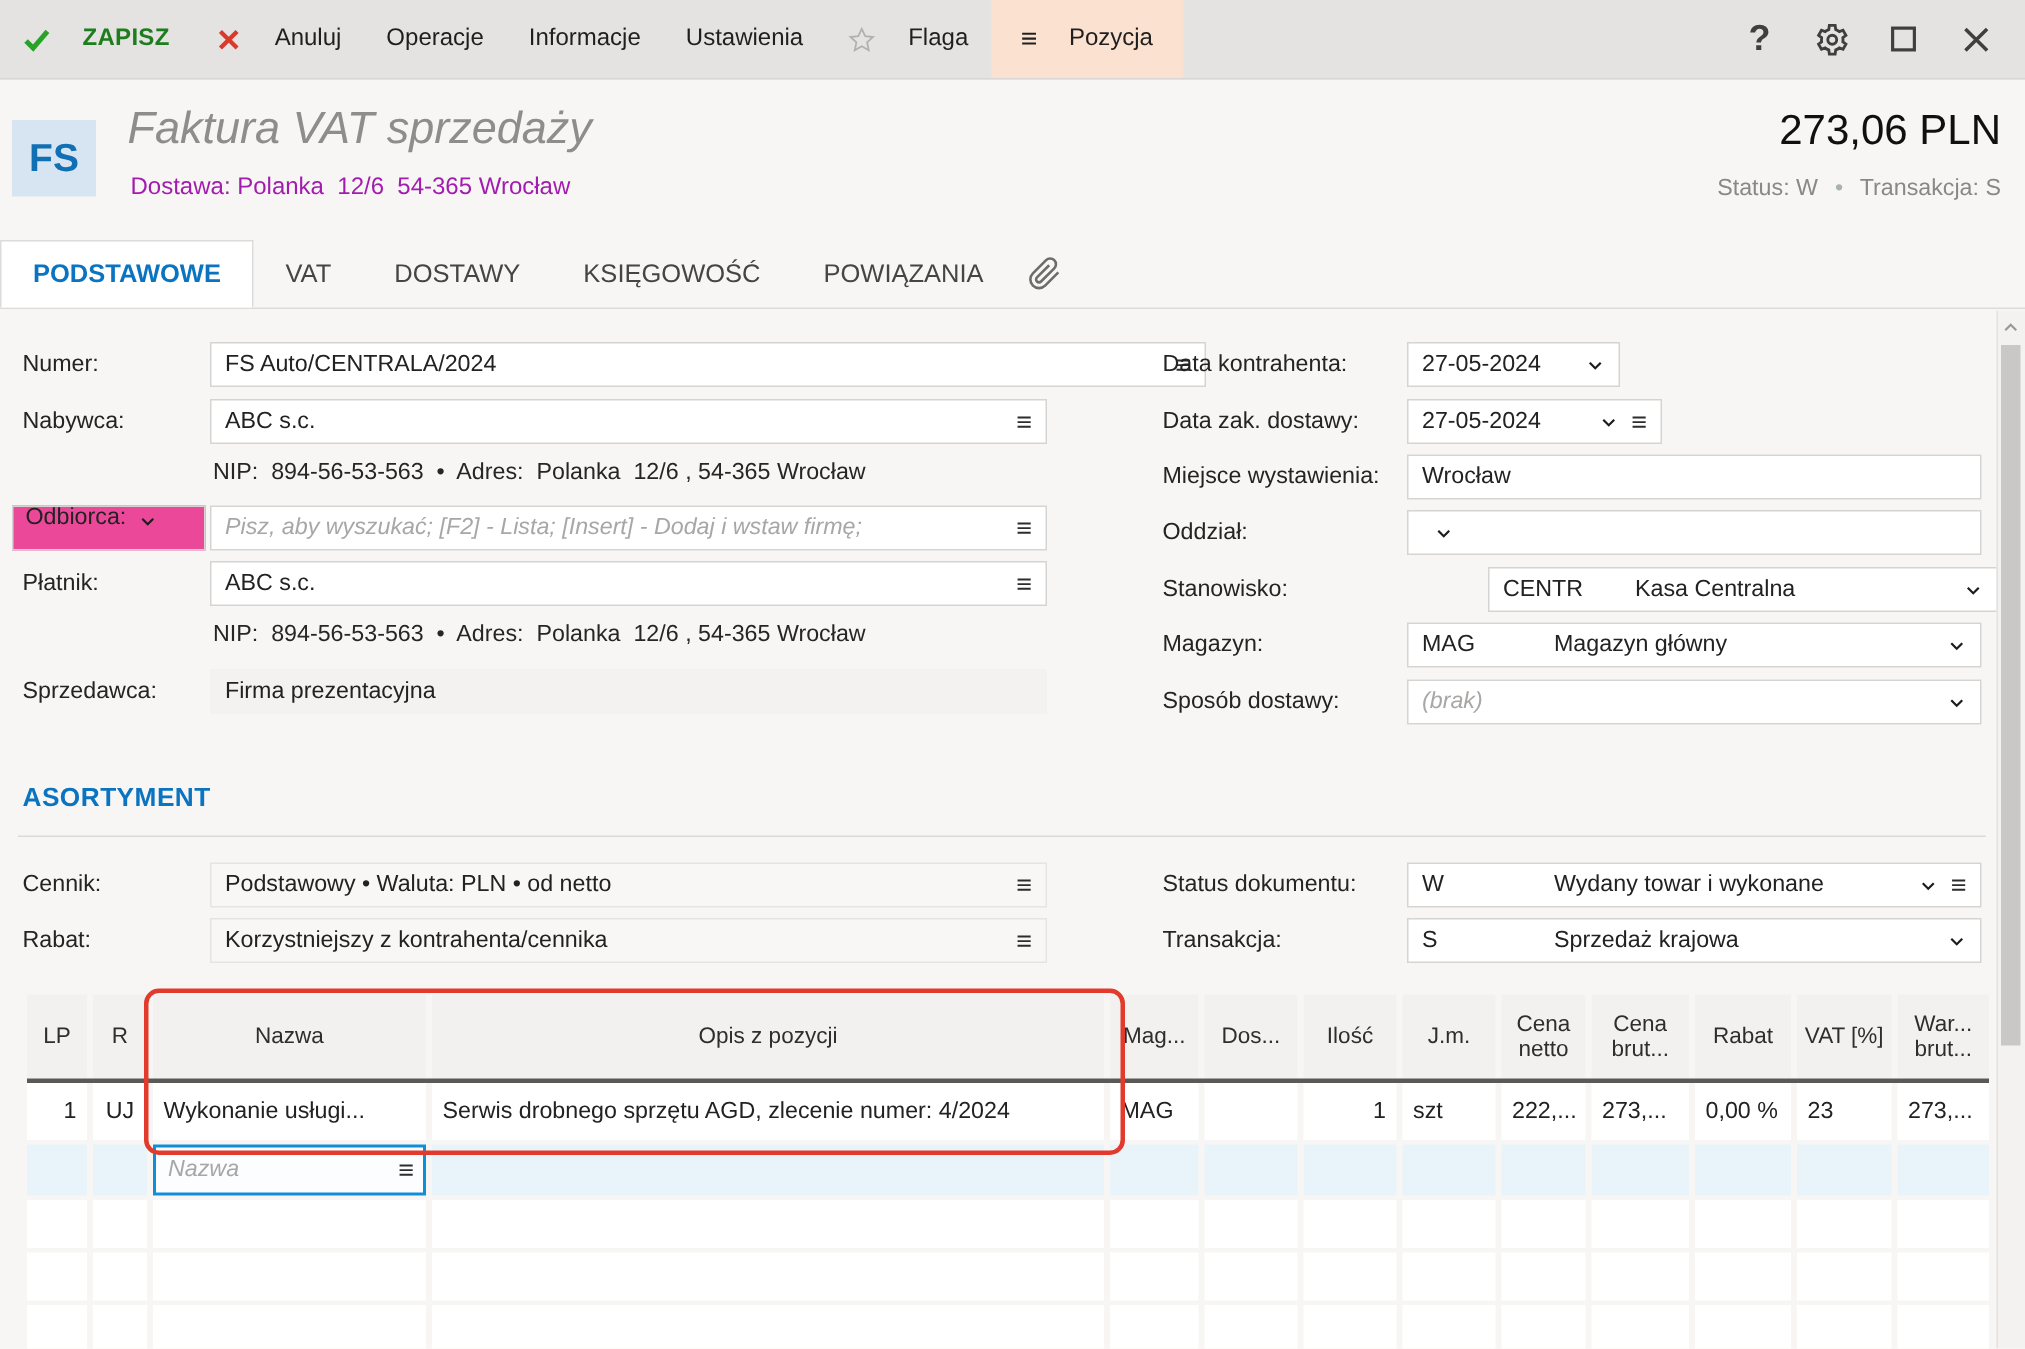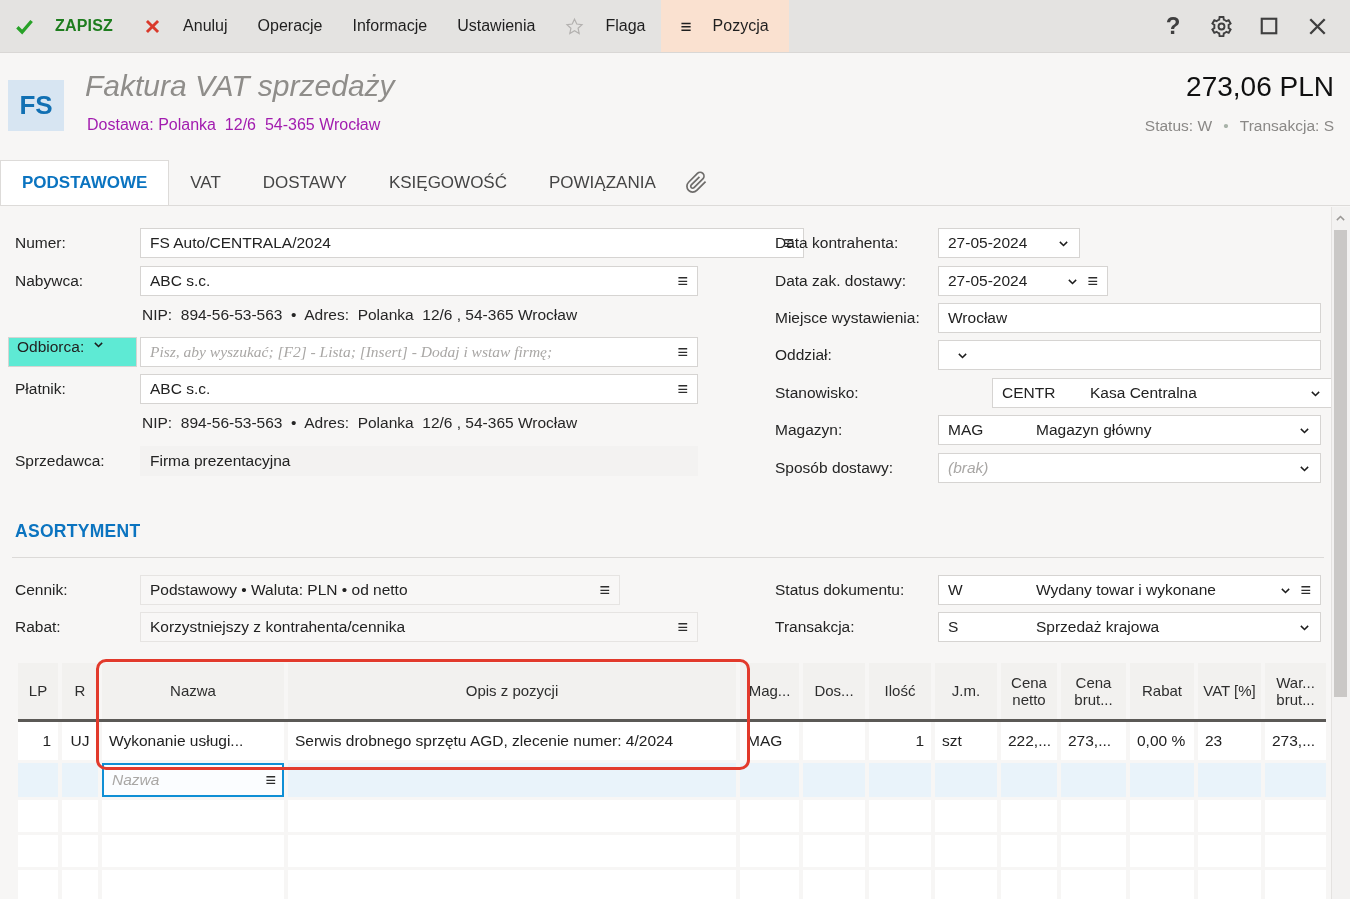--- a/index.html
+++ b/index.html
@@ -39,26 +39,26 @@
   .tab-clip{display:flex;align-items:center;padding:0 8px}
   
   .lab{position:absolute;font-size:15.5px;color:#242424;line-height:30px;white-space:nowrap}
   .field{position:absolute;height:30px;background:#fff;border:1px solid #d6d4d2;
     box-sizing:border-box;display:flex;align-items:center;padding:0 9px;font-size:15.5px}
   .field .grow{flex:1;overflow:hidden;white-space:nowrap}
   .field.gray{background:#f3f2f1;border-color:#f3f2f1}
   .field.soft{background:#f8f7f6;border-color:#e6e4e2}
   .menu-ico{color:#2d2d2d;font-size:18px;margin-left:8px;line-height:1}
   .chev{width:13px;height:13px;margin-left:8px;flex:0 0 auto}
-  .combo{position:absolute;height:30px;background:#5eead4;border:1px solid #d6d4d2;
-    box-sizing:border-box;display:flex;align-items:flex-start;padding:0 8px;font-size:15.5px}
+  .combo{position:absolute;height:30px;background:#ec4899;border:1px solid #d6d4d2;
+    box-sizing:border-box;display:flex;align-items:flex-end;padding:12px 8px;font-size:15.5px}
   .detail{position:absolute;font-size:15.5px;color:#262626;white-space:pre}
   .code{width:88px;flex:0 0 auto}
   input.txt{height:100%;width:100%;border:none;outline:none;background:transparent;
-    font-family:Liberation Serif, serif;font-size:15.5px;padding:0;color:#8b5cf6}
+    font-family:Liberation Sans, sans-serif;font-size:15.5px;padding:0;color:#8b5cf6}
   input.txt::placeholder{font-style:italic;color:#a9a7a5}
   .ph{font-style:italic;color:#a9a7a5}
   
   .sect{position:absolute;left:15px;top:521px;font-size:17.5px;font-weight:700;color:#0b74c0;letter-spacing:.3px}
   .sect-line{position:absolute;left:12px;top:557px;width:1312px;height:1px;background:#dcdad8}
   
   .table{position:absolute;left:18px;top:663px;display:grid;
     grid-template-columns:40px 36px 182px 448px 59px 62px 62px 62px 56px 65px 64px 63px 61px;
     grid-template-rows:56px 38px 34px 32px 32px 32px 32px;
     column-gap:4px;row-gap:3px}
@@ -255,21 +255,21 @@
   <span class="grow ph">(brak)</span>
   <svg class="chev" viewBox="0 0 16 16" fill="none" stroke="#1c1c1c" stroke-width="1.8">
       <path d="M3.5 6l4.5 4.5L12.5 6"></path>
     </svg>
 </div>
 
 <div class="sect">ASORTYMENT</div>
 <div class="sect-line"></div>
 
 <div class="lab" style="left:15px;top:575px">Cennik:</div>
-<div class="field soft" style="left:140px;top:575px;width:480px">
+<div class="field soft" style="left:140px;top:575px;width:558px">
   <span class="grow">Podstawowy • Waluta: PLN • od netto</span>
   <span class="menu-ico">≡</span>
 </div>
 
 <div class="lab" style="left:15px;top:612px">Rabat:</div>
 <div class="field soft" style="left:140px;top:612px;width:558px">
   <span class="grow">Korzystniejszy z kontrahenta/cennika</span>
   <span class="menu-ico">≡</span>
 </div>
 

